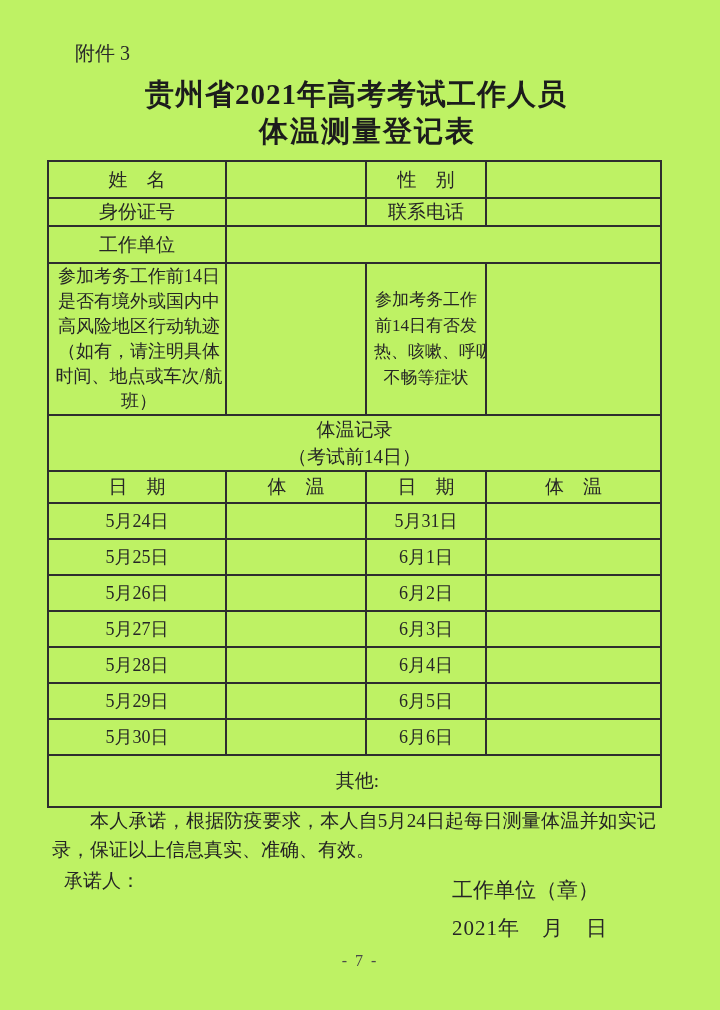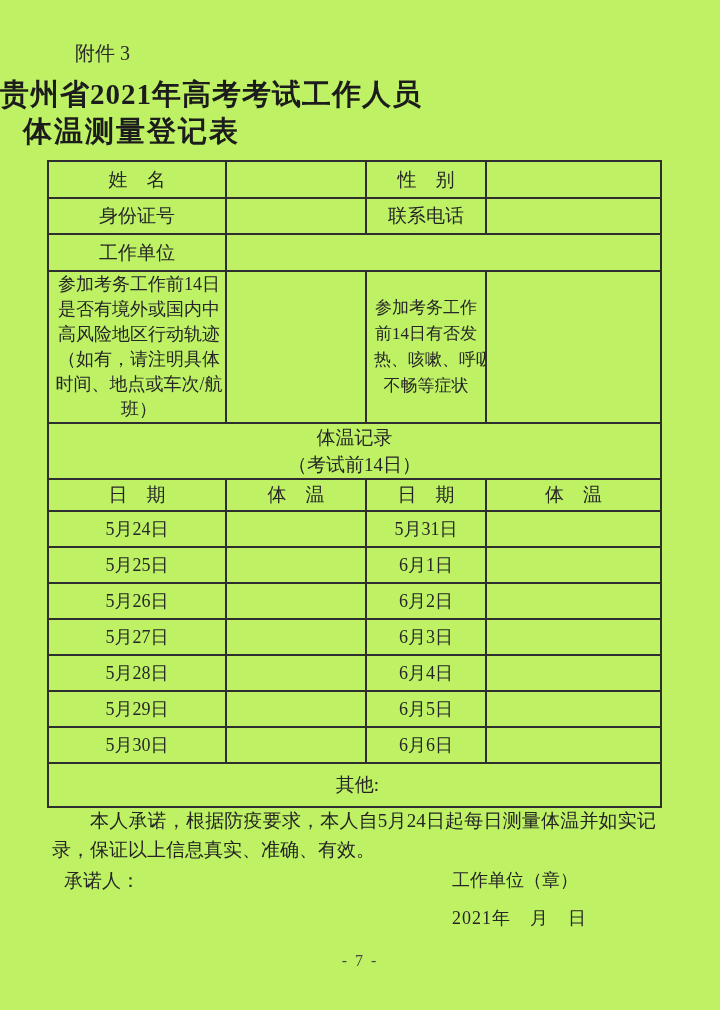--- a/index.html
+++ b/index.html
@@ -20,21 +20,21 @@
     left: 75px;
     top: 40px;
     font-size: 20px;
     color: #2a2a2a;
   }
   .title-block {
     position: absolute;
     left: 0;
     top: 76px;
     width: 712px;
-    text-align: left;
+    text-align: center;
     font-weight: bold;
     color: #1c1c1c;
   }
   .title-line1 { font-size: 29px; line-height: 37px; letter-spacing: 1px; }
   .title-line2 { font-size: 29px; line-height: 37px; letter-spacing: 2px; padding-left: 23px; }
 
   table.reg-table {
     position: absolute;
     left: 47px;
     top: 160px;
@@ -44,27 +44,27 @@
     font-size: 19px;
     color: #262626;
   }
   table.reg-table td {
     border: 2px solid #2e2e2e;
     text-align: center;
     vertical-align: middle;
     overflow: hidden;
   }
   .r1 { height: 37px; padding-left: 7px; }
-  .r2 { height: 36px; }
+  .r2 { height: 28px; }
   .r3 { height: 37px; }
   .r4 { height: 152px; }
   .r5 { height: 56px; }
   .r6 { height: 32px; }
   .rd { height: 36px; }
-  .r14 { height: 44px; margin-top: 44px; }
+  .r14 { height: 52px; margin-top: 44px; }
   td.travel-cell {
     text-align: left;
     vertical-align: middle;
     white-space: pre;
     font-size: 18px;
     line-height: 25px;
     padding-left: 4px;
   }
   td.symptom-cell {
     white-space: pre;
@@ -98,22 +98,22 @@
   }
   .promiser {
     position: absolute;
     left: 0;
     top: 0;
     font-size: 19px;
   }
   .seal-block {
     position: absolute;
     left: 388px;
-    top: 0;
-    font-size: 18px;
+    top: 10px;
+    font-size: 21px;
   }
   .seal-line { line-height: 24px; }
   .date-line { line-height: 24px; margin-top: 14px; letter-spacing: 1px; }
   .page-number {
     position: absolute;
     left: 0;
     top: 952px;
     width: 720px;
     text-align: center;
     font-size: 16px;

